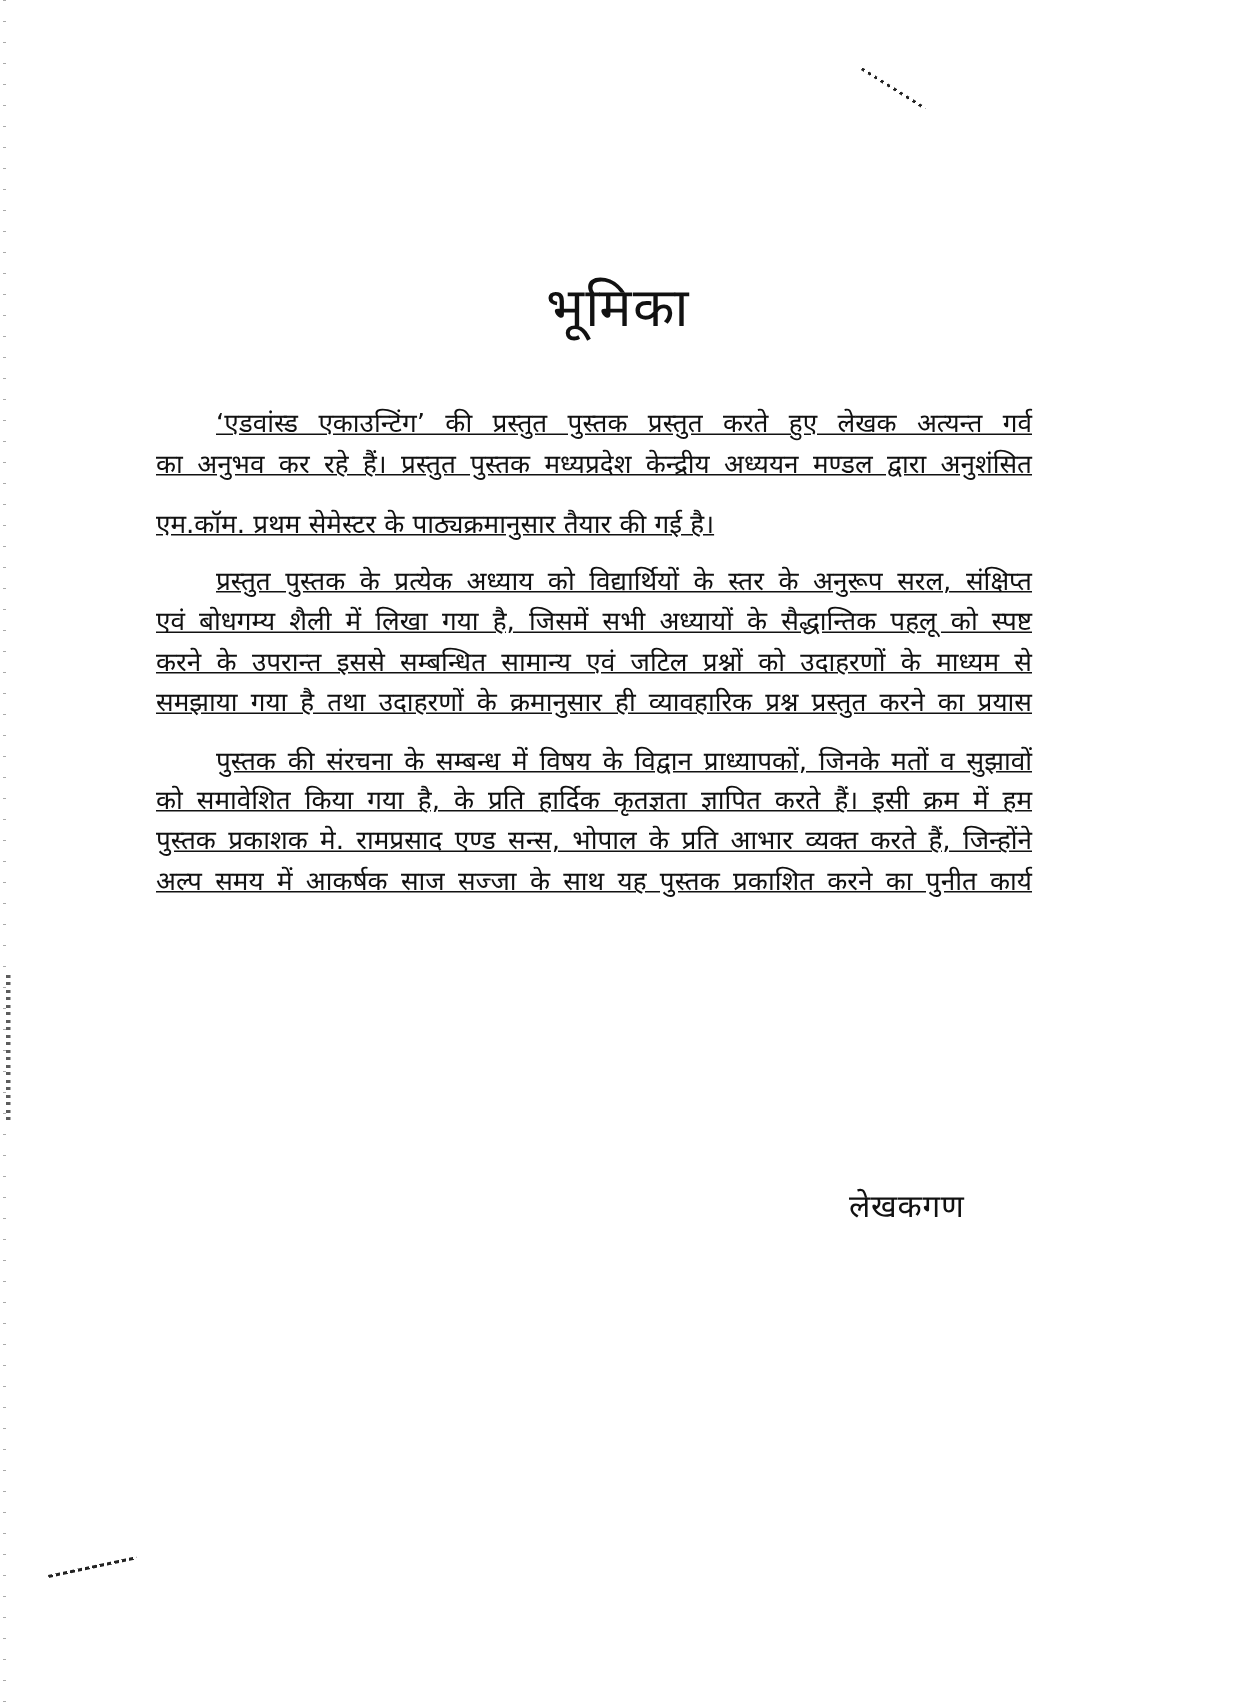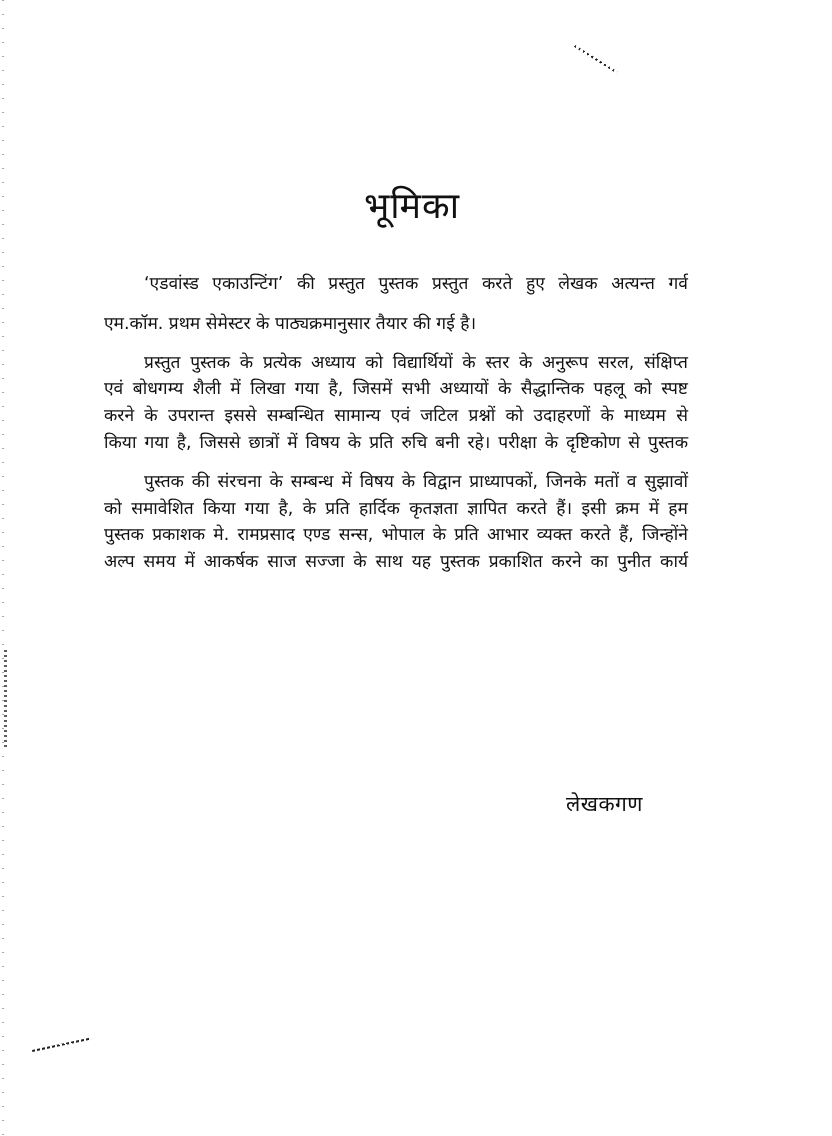--- a/index.html
+++ b/index.html
@@ -44,20 +44,21 @@
       width: 584px;
       font-size: 17.4px;
       line-height: 26.8px;
       text-align: justify;
     }
     .para {
       margin: 0 0 12px 0;
       text-indent: 40px;
       text-align: justify;
       text-align-last: left;
+      text-decoration: underline;
     }
     .para .line {
       display: block;
       text-align: justify;
       text-align-last: justify;
       white-space: nowrap;
     }
     .para .line.last {
       text-align-last: left;
       margin-top: 13px;
@@ -120,27 +121,28 @@
   <div class="left-edge-top"></div>
   <div class="left-edge"></div>
   <div class="smudge-top"></div>
   <div class="smudge-bottom"></div>
 
   <h1 class="title">भूमिका</h1>
 
   <div class="body-text">
     <p class="para">
       <span class="line first">‘एडवांस्ड एकाउन्टिंग’ की प्रस्तुत पुस्तक प्रस्तुत करते हुए लेखक अत्यन्त गर्व</span>
+      <span class="line">का अनुभव कर रहे हैं। प्रस्तुत पुस्तक मध्यप्रदेश केन्द्रीय अध्ययन मण्डल द्वारा अनुशंसित</span>
       <span class="line last">एम.कॉम. प्रथम सेमेस्टर के पाठ्यक्रमानुसार तैयार की गई है।</span>
     </p>
     <p class="para">
       <span class="line first">प्रस्तुत पुस्तक के प्रत्येक अध्याय को विद्यार्थियों के स्तर के अनुरूप सरल, संक्षिप्त</span>
       <span class="line">एवं बोधगम्य शैली में लिखा गया है, जिसमें सभी अध्यायों के सैद्धान्तिक पहलू को स्पष्ट</span>
       <span class="line">करने के उपरान्त इससे सम्बन्धित सामान्य एवं जटिल प्रश्नों को उदाहरणों के माध्यम से</span>
-      <span class="line">किया गया है, जिससे छात्रों में विषय के प्रति रुचि बनी रहे। परीक्षा के दृष्टिकोण से पुस्तक</span>
+      <span class="line">समझाया गया है तथा उदाहरणों के क्रमानुसार ही व्यावहारिक प्रश्न प्रस्तुत करने का प्रयास</span>
     </p>
     <p class="para">
       <span class="line first">पुस्तक की संरचना के सम्बन्ध में विषय के विद्वान प्राध्यापकों, जिनके मतों व सुझावों</span>
       <span class="line">को समावेशित किया गया है, के प्रति हार्दिक कृतज्ञता ज्ञापित करते हैं। इसी क्रम में हम</span>
       <span class="line">पुस्तक प्रकाशक मे. रामप्रसाद एण्ड सन्स, भोपाल के प्रति आभार व्यक्त करते हैं, जिन्होंने</span>
       <span class="line">अल्प समय में आकर्षक साज सज्जा के साथ यह पुस्तक प्रकाशित करने का पुनीत कार्य</span>
     </p>
     <p class="para">
     </p>
   </div>

